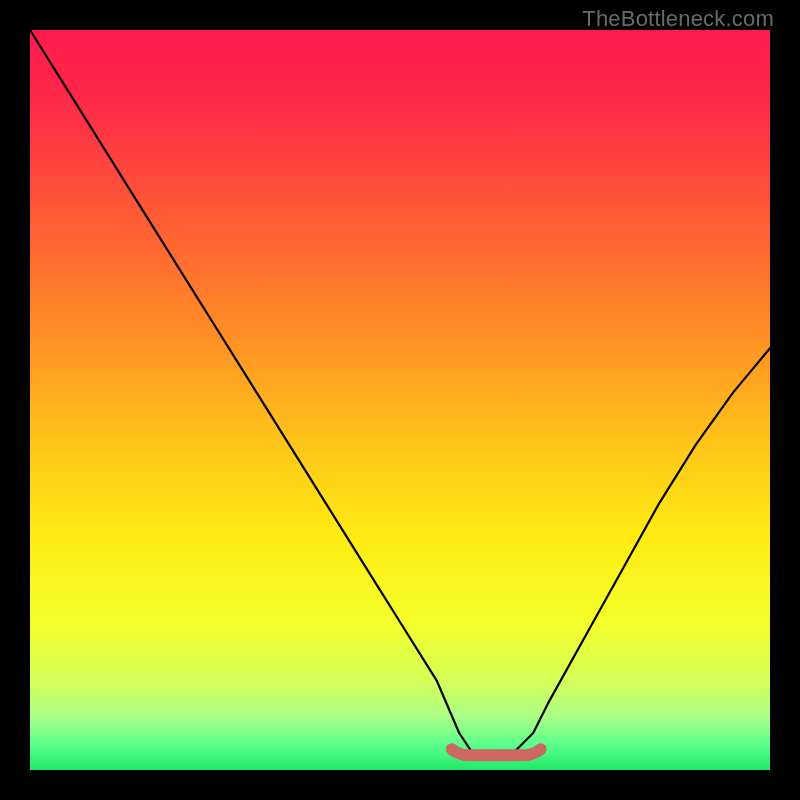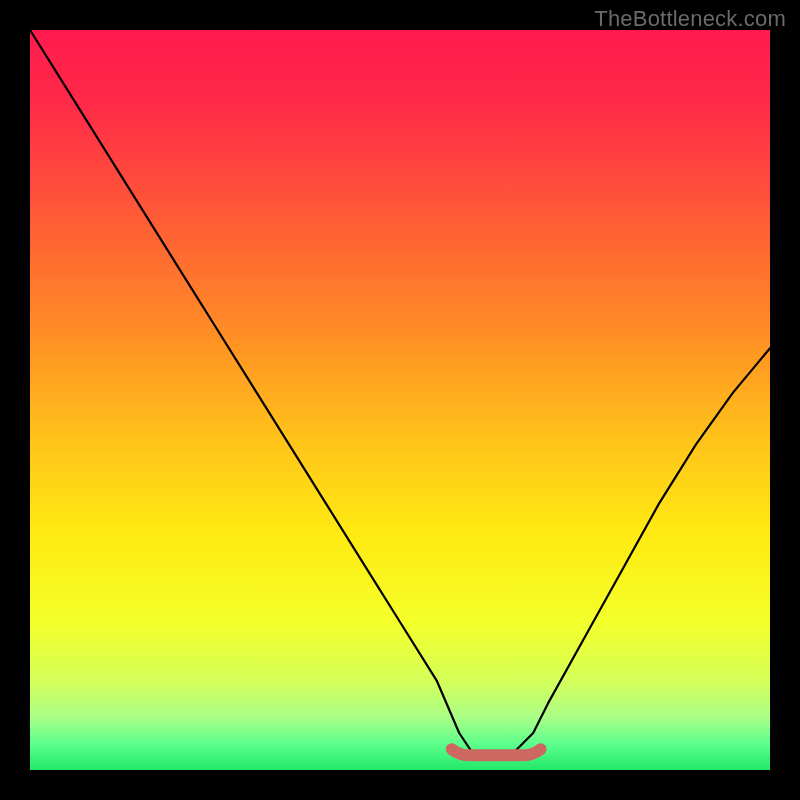--- a/index.html
+++ b/index.html
@@ -22,21 +22,21 @@
   .plot {
     position: absolute;
     left: 0;
     top: 0;
     width: 740px;
     height: 740px;
   }
   .watermark {
     position: absolute;
     top: 6px;
-    right: 14px;
+    right: 26px;
     color: #6a6a6a;
     font-size: 22px;
     font-weight: 500;
     letter-spacing: 0.2px;
   }
   svg { display: block; }
 </style>
 </head>
 <body>
 

